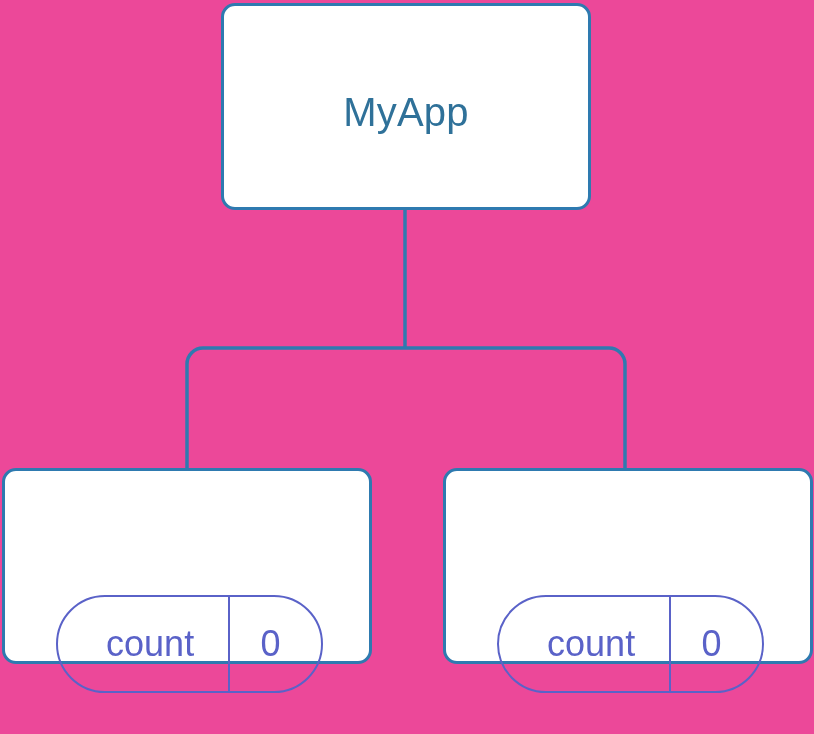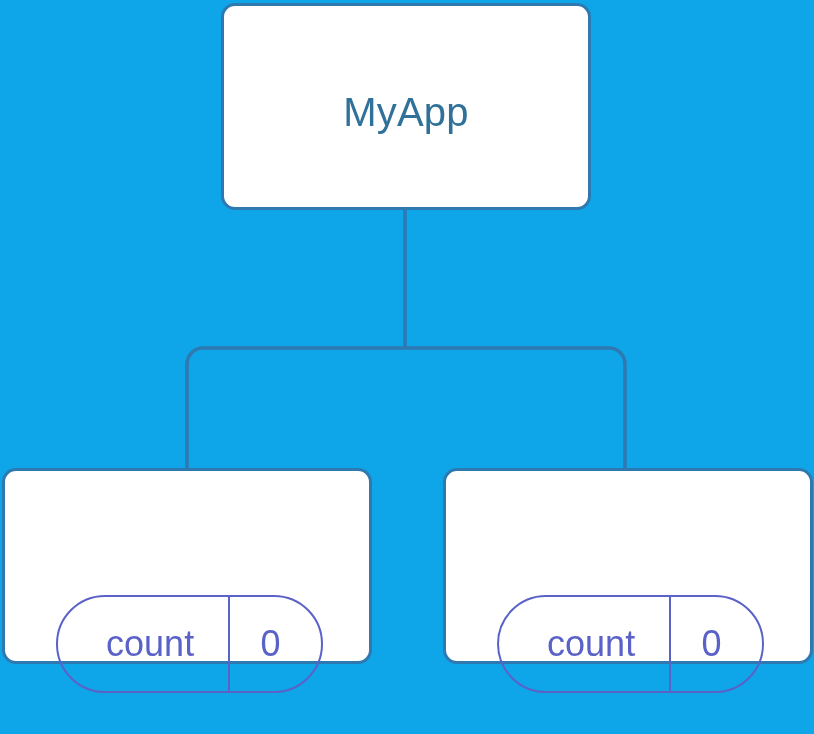--- a/index.html
+++ b/index.html
@@ -10,21 +10,21 @@
   body {
     width: 814px;
     height: 734px;
     overflow: hidden;
     font-family: "Liberation Sans", sans-serif;
   }
   #canvas {
     position: relative;
     width: 814px;
     height: 734px;
-    background: #0ea5e9;
+    background: #ec4899;
     overflow: hidden;
   }
   #edges {
     position: absolute;
     left: 0;
     top: 0;
     width: 814px;
     height: 734px;
     pointer-events: none;
   }

